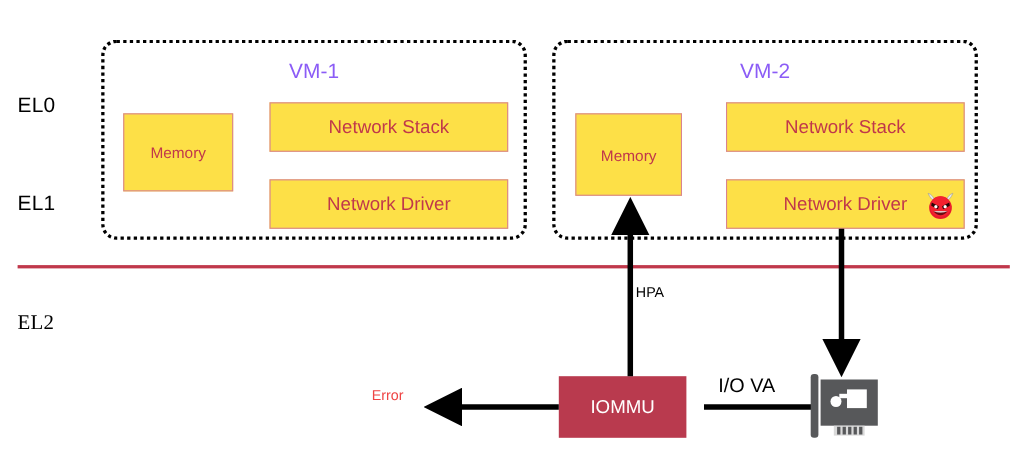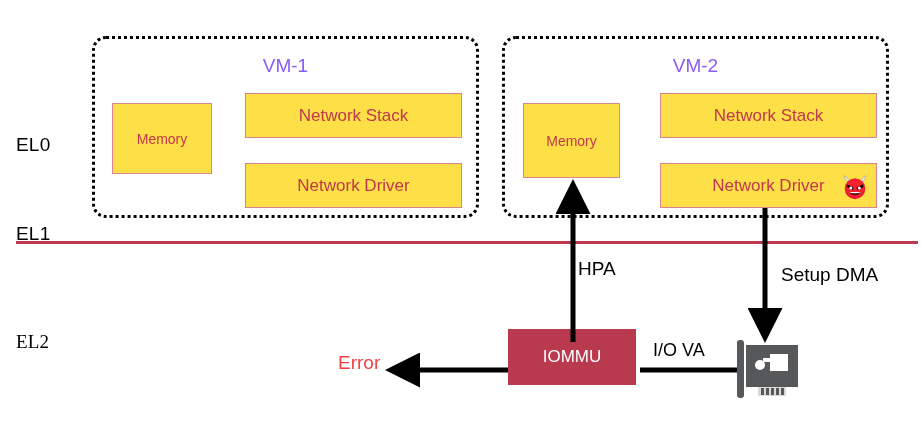--- a/index.html
+++ b/index.html
@@ -16,21 +16,20 @@
     overflow: hidden;
   }
 
   
   .el-label {
     position: absolute;
     font-size: 19px;
     color: #000000;
     letter-spacing: 0.2px;
     white-space: nowrap;
-    margin-top: 48px;
   }
 
   
   .vm-box {
     position: absolute;
     border: 3px dotted #000000;
     border-radius: 14px;
     box-sizing: border-box;
     background: transparent;
   }
@@ -87,21 +86,21 @@
     display: flex;
     align-items: center;
     justify-content: center;
     font-size: 17px;
     white-space: nowrap;
   }
 
   
   .annot {
     position: absolute;
-    font-size: 19px;
+    font-size: 13px;
     color: #000000;
     white-space: nowrap;
   }
   .annot.red {
     color: #ef4444;
   }
 
   
   #overlay {
     position: absolute;
@@ -150,24 +149,23 @@
         <circle cx="41" cy="36" r="3.2" fill="#ffffff"></circle>
 
         <path d="M18 45 Q32 60 46 45 Z" fill="#6a0a12"></path>
         <path d="M18 45 Q32 50 46 45 Z" fill="#ffffff"></path>
       </svg>
     </span>
   </div>
 
   <div class="divider" style="left:16px; top:241px; width:902px;"></div>
 
-  <div class="iommu-box" style="left:508px; top:329px; width:128px; height:56px;">IOMMU</div>
+  <div class="iommu-box" style="left:508px; top:342px; width:116px; height:56px;">IOMMU</div>
 
   <div class="annot" style="left:578px; top:258px;">HPA</div>
-  <div class="annot" style="left:781px; top:264px;">Setup DMA</div>
   <div class="annot" style="left:653px; top:340px; font-size:18px;">I/O VA</div>
   <div class="annot red" style="left:338px; top:352px;">Error</div>
 
   <svg id="overlay">
     <defs>
       <marker id="arrowhead" markerWidth="7" markerHeight="7" refX="5.6" refY="3.5" orient="auto" markerUnits="strokeWidth">
         <path d="M0,0 L7,3.5 L0,7 Z" fill="#000000"></path>
       </marker>
     </defs>
 

